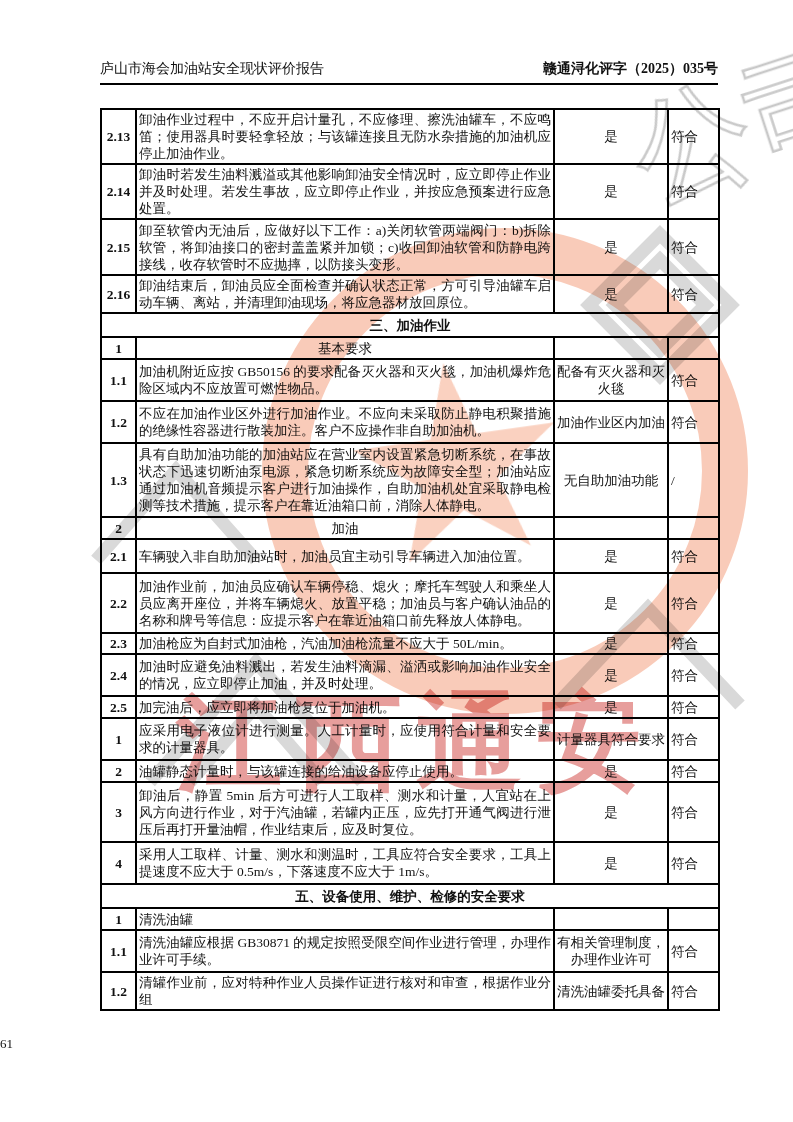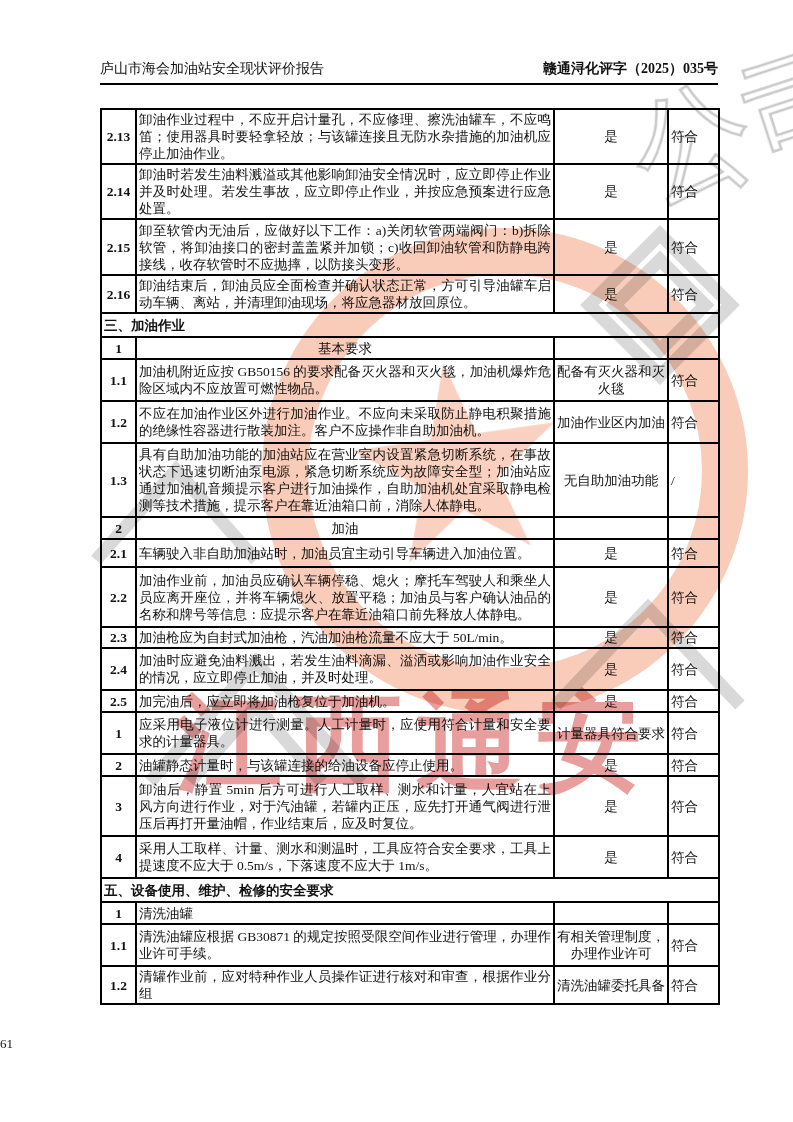--- a/index.html
+++ b/index.html
@@ -33,21 +33,21 @@
     padding:1px 2px;
     vertical-align:middle;
     overflow:hidden;
   }
   td.cell-no{text-align:center;font-weight:bold;font-size:13px;padding:1px 0;}
   td.cell-content{text-align:justify;}
   td.cell-content.center{text-align:center;}
   td.cell-status{text-align:center;}
   td.cell-result{text-align:left;padding:1px 1px;}
   td.section-cell{
-    font-weight:bold;font-size:15px;
+    text-align:center;font-weight:bold;font-size:15px;
   }
   
   .page-number{
     position:absolute;left:0;top:1036px;width:100%;
     text-align:left;font-size:13px;z-index:1;
   }
   
   .wm{position:absolute;pointer-events:none;mix-blend-mode:multiply;z-index:2;}
   .stamp-ring{
     left:262px;top:228px;width:486px;height:486px;
@@ -138,21 +138,21 @@
             <td class="cell-content">具有自助加油功能的加油站应在营业室内设置紧急切断系统，在事故状态下迅速切断油泵电源，紧急切断系统应为故障安全型；加油站应通过加油机音频提示客户进行加油操作，自助加油机处宜采取静电检测等技术措施，提示客户在靠近油箱口前，消除人体静电。</td>
             <td class="cell-status">无自助加油功能</td>
             <td class="cell-result">/</td>
           </tr>
           <tr style="height: 22px;">
             <td class="cell-no">2</td>
             <td class="cell-content center">加油</td>
             <td class="cell-status"></td>
             <td class="cell-result"></td>
           </tr>
-          <tr style="height: 28px; margin-top: 26px;">
+          <tr style="height: 34px; margin-top: 26px;">
             <td class="cell-no">2.1</td>
             <td class="cell-content">车辆驶入非自助加油站时，加油员宜主动引导车辆进入加油位置。</td>
             <td class="cell-status">是</td>
             <td class="cell-result">符合</td>
           </tr>
           <tr style="height: 60px;">
             <td class="cell-no">2.2</td>
             <td class="cell-content">加油作业前，加油员应确认车辆停稳、熄火；摩托车驾驶人和乘坐人员应离开座位，并将车辆熄火、放置平稳；加油员与客户确认油品的名称和牌号等信息：应提示客户在靠近油箱口前先释放人体静电。</td>
             <td class="cell-status">是</td>
             <td class="cell-result">符合</td>

